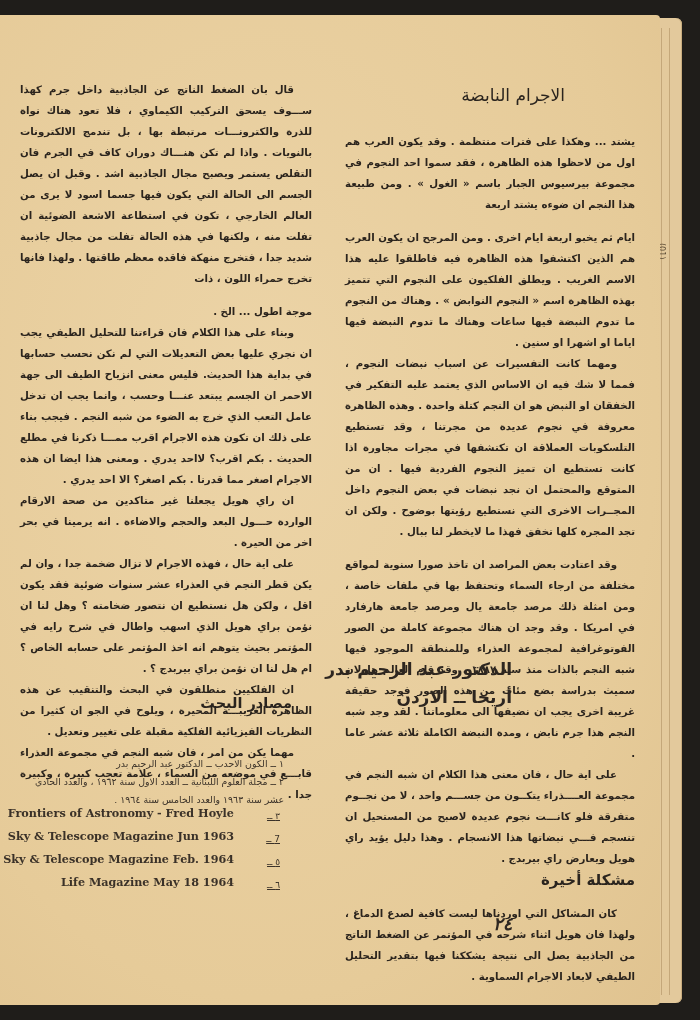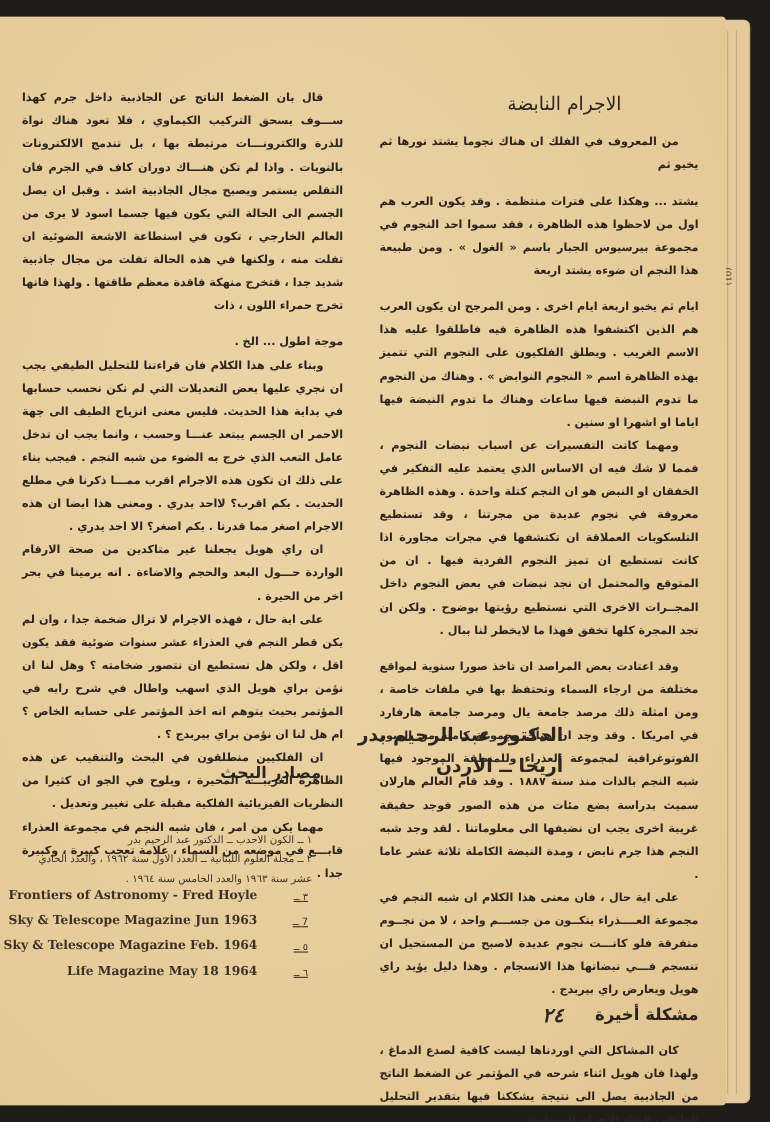--- a/index.html
+++ b/index.html
@@ -79,21 +79,20 @@
   <div class="edge" style="left:19px"></div>
   <div class="edge" style="left:27px"></div>
   <div class="mark">(01)</div>
 </div>
 
 <div class="page">
 
   <div class="article-title">الاجرام النابضة</div>
 
   <div class="col right-col" style="top:104px;">
-    <p>من المعروف في الفلك ان هناك نجوما يشتد نورها ثم يخبو ثم</p>
     <p class="noindent gap">يشتد ... وهكذا على فترات منتظمة . وقد يكون العرب هم اول من لاحظوا هذه الظاهرة ، فقد سموا احد النجوم في مجموعة بيرسيوس الجبار باسم « الغول » . ومن طبيعة هذا النجم ان ضوءه يشتد اربعة</p>
     <p class="noindent gap">ايام ثم يخبو اربعة ايام اخرى . ومن المرجح ان يكون العرب هم الذين اكتشفوا هذه الظاهرة فيه فاطلقوا عليه هذا الاسم الغريب . ويطلق الفلكيون على النجوم التي تتميز بهذه الظاهرة اسم « النجوم النوابض » . وهناك من النجوم ما تدوم النبضة فيها ساعات وهناك ما تدوم النبضة فيها اياما او اشهرا او سنين .</p>
     <p>ومهما كانت التفسيرات عن اسباب نبضات النجوم ، فمما لا شك فيه ان الاساس الذي يعتمد عليه التفكير في الخفقان او النبض هو ان النجم كتلة واحدة . وهذه الظاهرة معروفة في نجوم عديدة من مجرتنا ، وقد تستطيع التلسكوبات العملاقة ان تكتشفها في مجرات مجاورة اذا كانت تستطيع ان تميز النجوم الفردية فيها . ان من المتوقع والمحتمل ان نجد نبضات في بعض النجوم داخل المجــرات الاخرى التي نستطيع رؤيتها بوضوح . ولكن ان تجد المجرة كلها تخفق فهذا ما لايخطر لنا ببال .</p>
     <p class="gap">وقد اعتادت بعض المراصد ان تاخذ صورا سنوية لمواقع مختلفة من ارجاء السماء وتحتفظ بها في ملفات خاصة ، ومن امثلة ذلك مرصد جامعة يال ومرصد جامعة هارفارد في امريكا . وقد وجد ان هناك مجموعة كاملة من الصور الفوتوغرافية لمجموعة العذراء وللمنطقة الموجود فيها شبه النجم بالذات منذ سنة ١٨٨٧ . وقد قام العالم هارلان سميث بدراسة بضع مئات من هذه الصور فوجد حقيقة غريبة اخرى يجب ان نضيفها الى معلوماتنا . لقد وجد شبه النجم هذا جرم نابض ، ومدة النبضة الكاملة ثلاثة عشر عاما .</p>
     <p>على اية حال ، فان معنى هذا الكلام ان شبه النجم في مجموعة العــــذراء يتكــون من جســـم واحد ، لا من نجــوم متفرقة فلو كانـــت نجوم عديدة لاصبح من المستحيل ان تنسجم فـــي نبضاتها هذا الانسجام . وهذا دليل يؤيد راي هويل ويعارض راي بيربدج .</p>
     <div class="section-title">مشكلة أخيرة</div>
     <p class="gap">كان المشاكل التي اوردناها ليست كافية لصدع الدماغ ، ولهذا فان هويل اثناء شرحه في المؤتمر عن الضغط الناتج من الجاذبية يصل الى نتيجة يشككنا فيها بتقدير التحليل الطيفي لابعاد الاجرام السماوية .</p>
   </div>
 
   <div class="col left-col" style="top:64px;">

